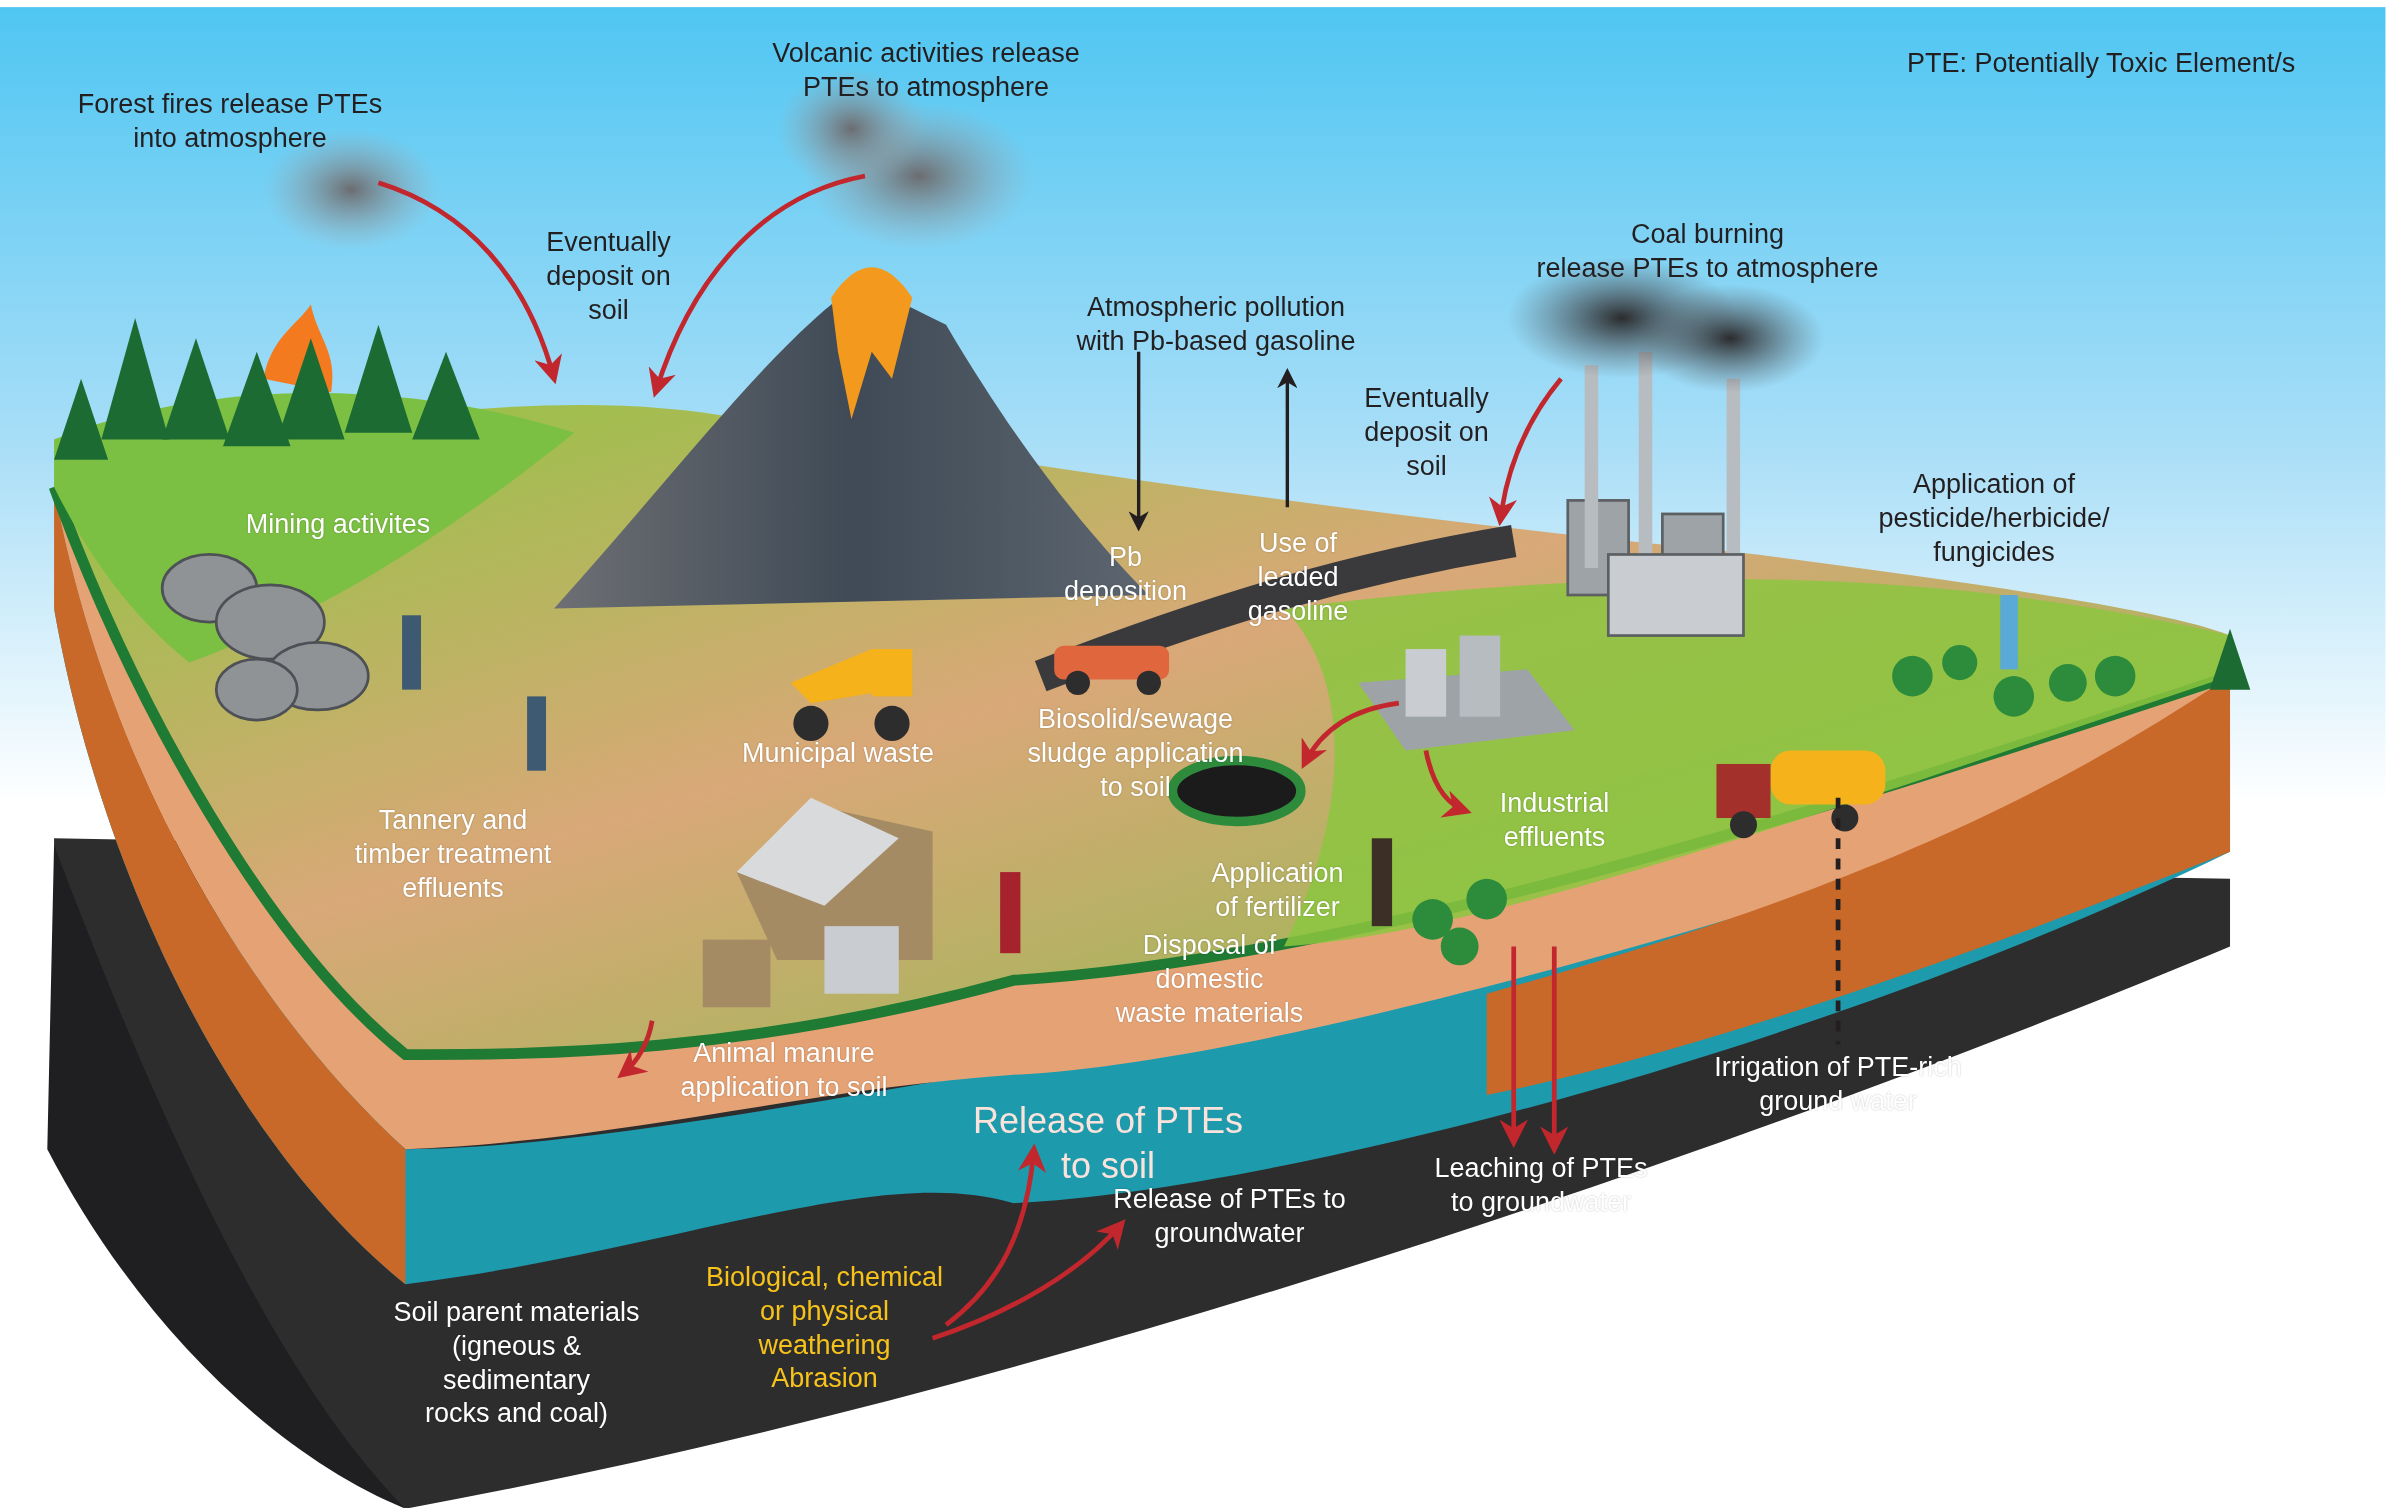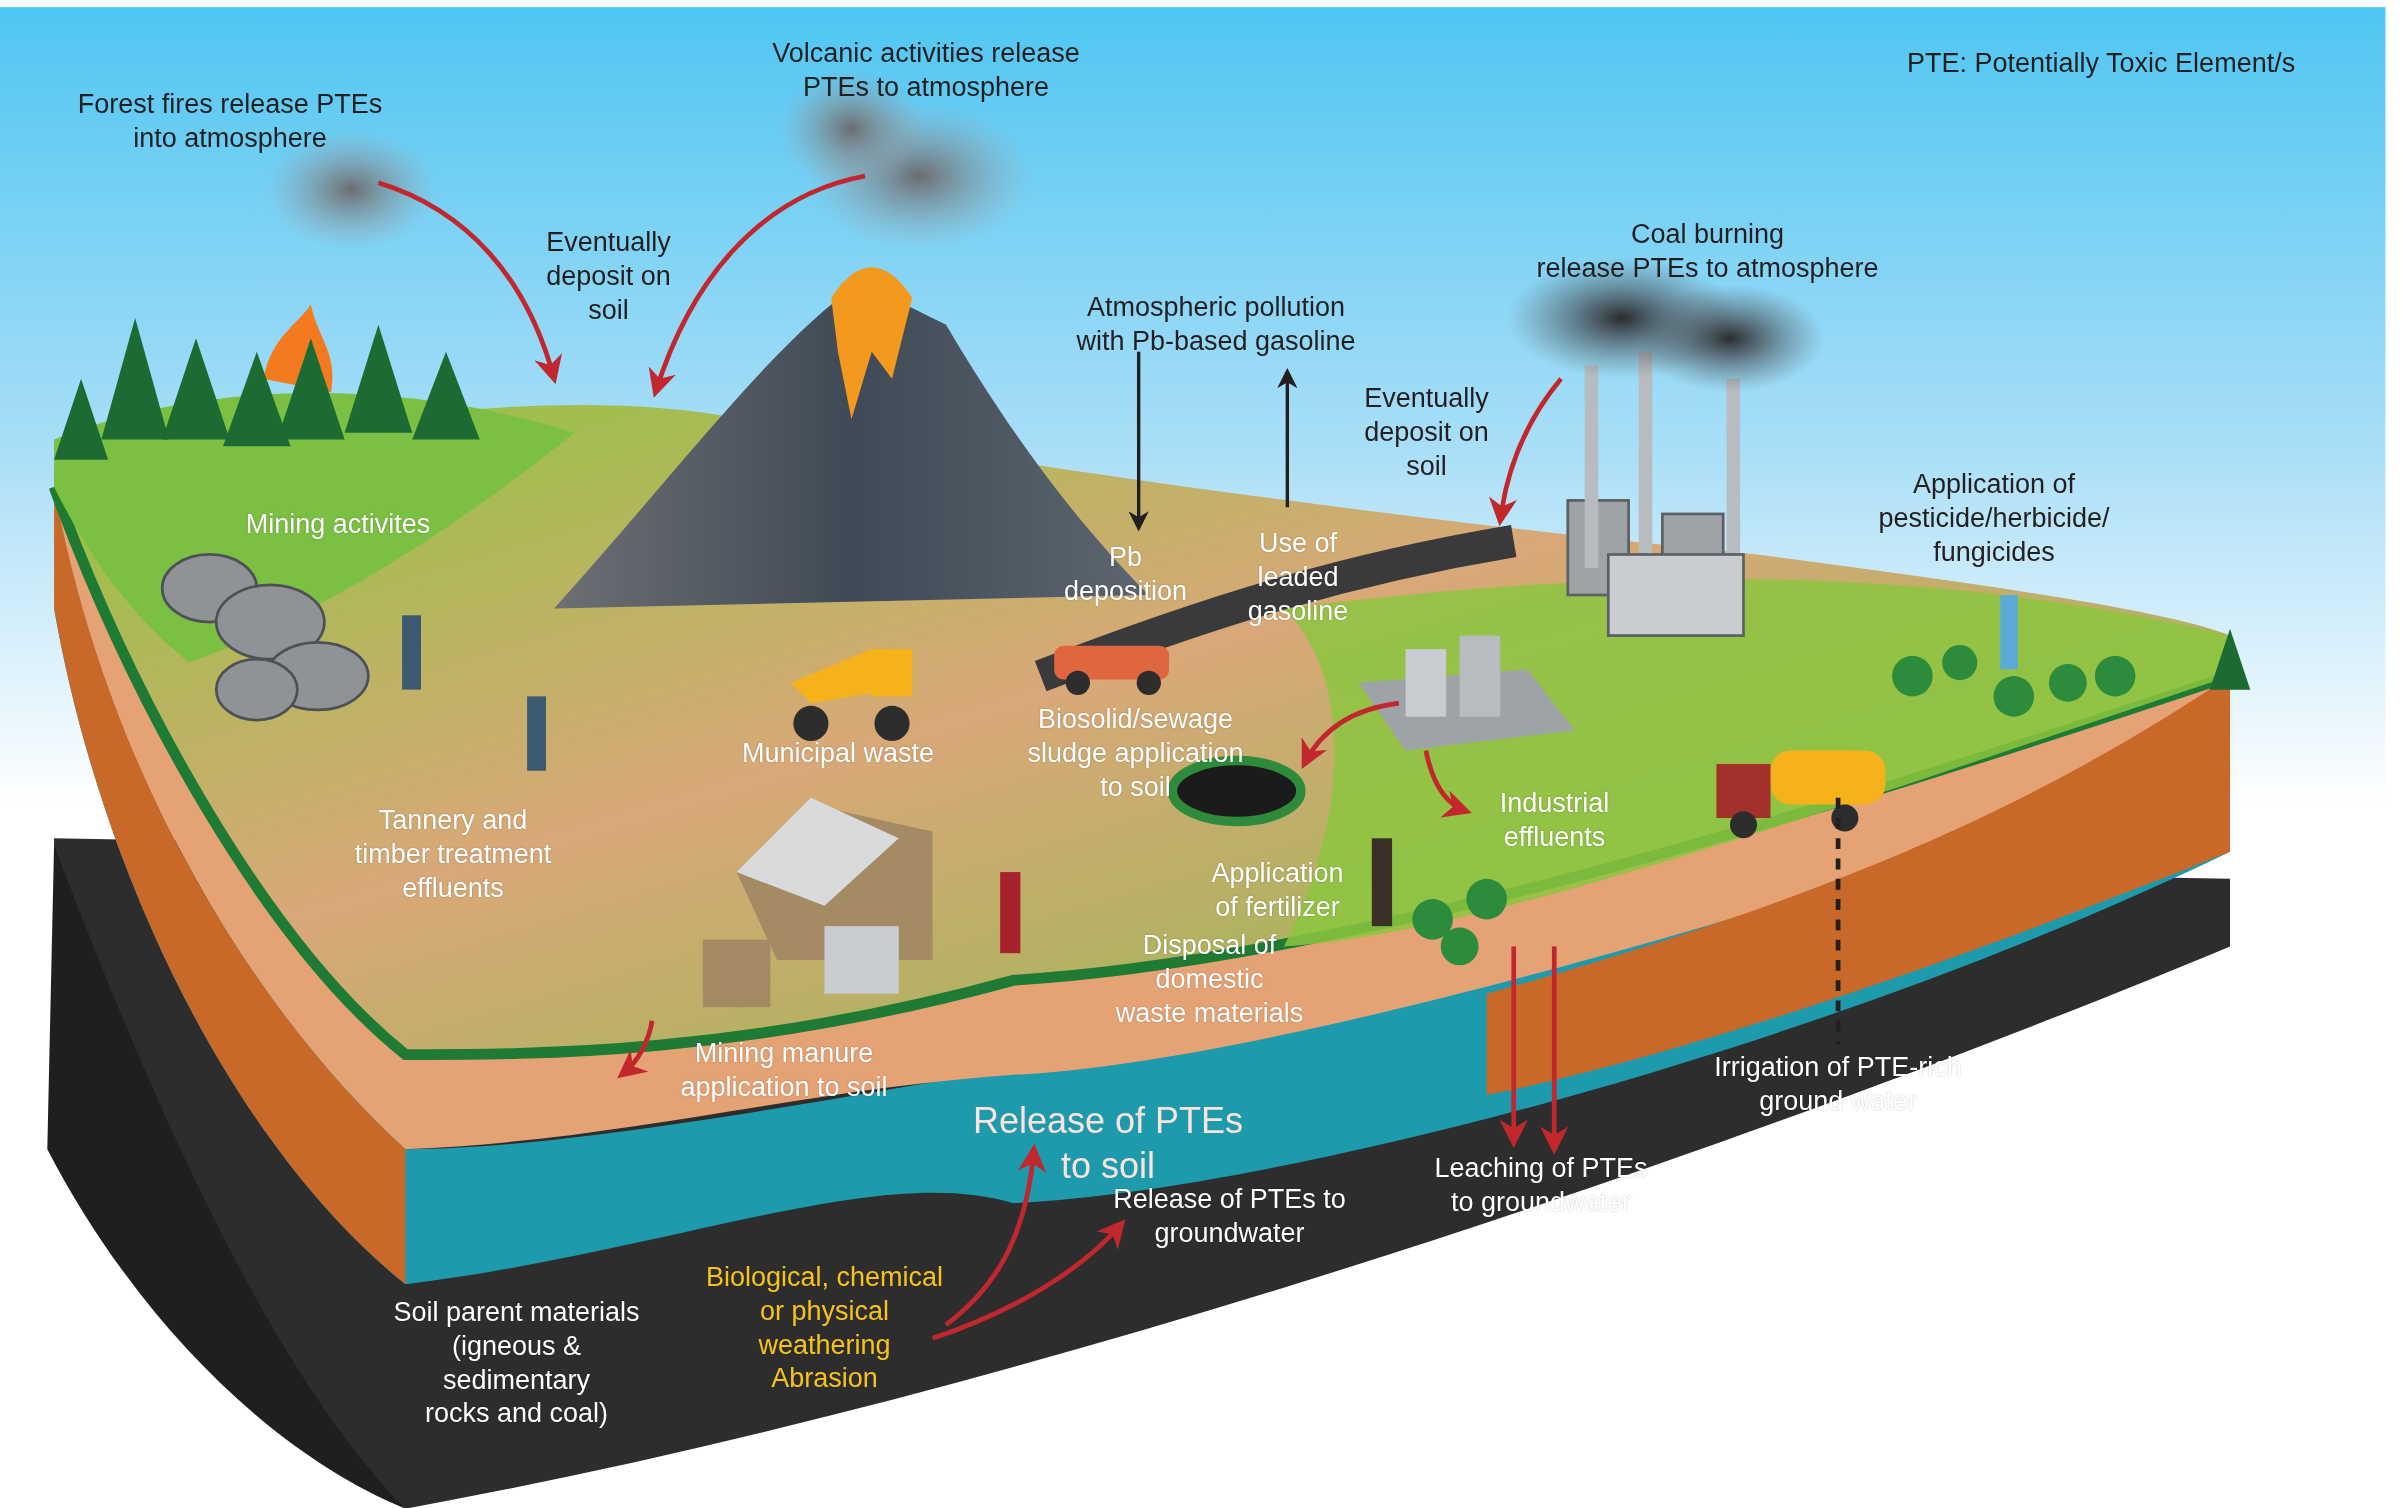--- a/index.html
+++ b/index.html
@@ -255,21 +255,21 @@
   <span class="ln">of fertilizer</span>
 </div>
 
 <div class="lbl light" style="left:1081px; top:929px; width:257px;">
   <span class="ln">Disposal of</span>
   <span class="ln">domestic</span>
   <span class="ln">waste materials</span>
 </div>
 
 <div class="lbl light" style="left:642px; top:1037px; width:284px;">
-  <span class="ln">Mining manure</span>
+  <span class="ln">Animal manure</span>
   <span class="ln">application to soil</span>
 </div>
 
 <div class="lbl pink" style="left:973px; top:1098px; width:270px;">
   <span class="ln">Release of PTEs</span>
   <span class="ln">to soil</span>
 </div>
 
 <div class="lbl light" style="left:1676px; top:1051px; width:324px;">
   <span class="ln">Irrigation of PTE-rich</span>

